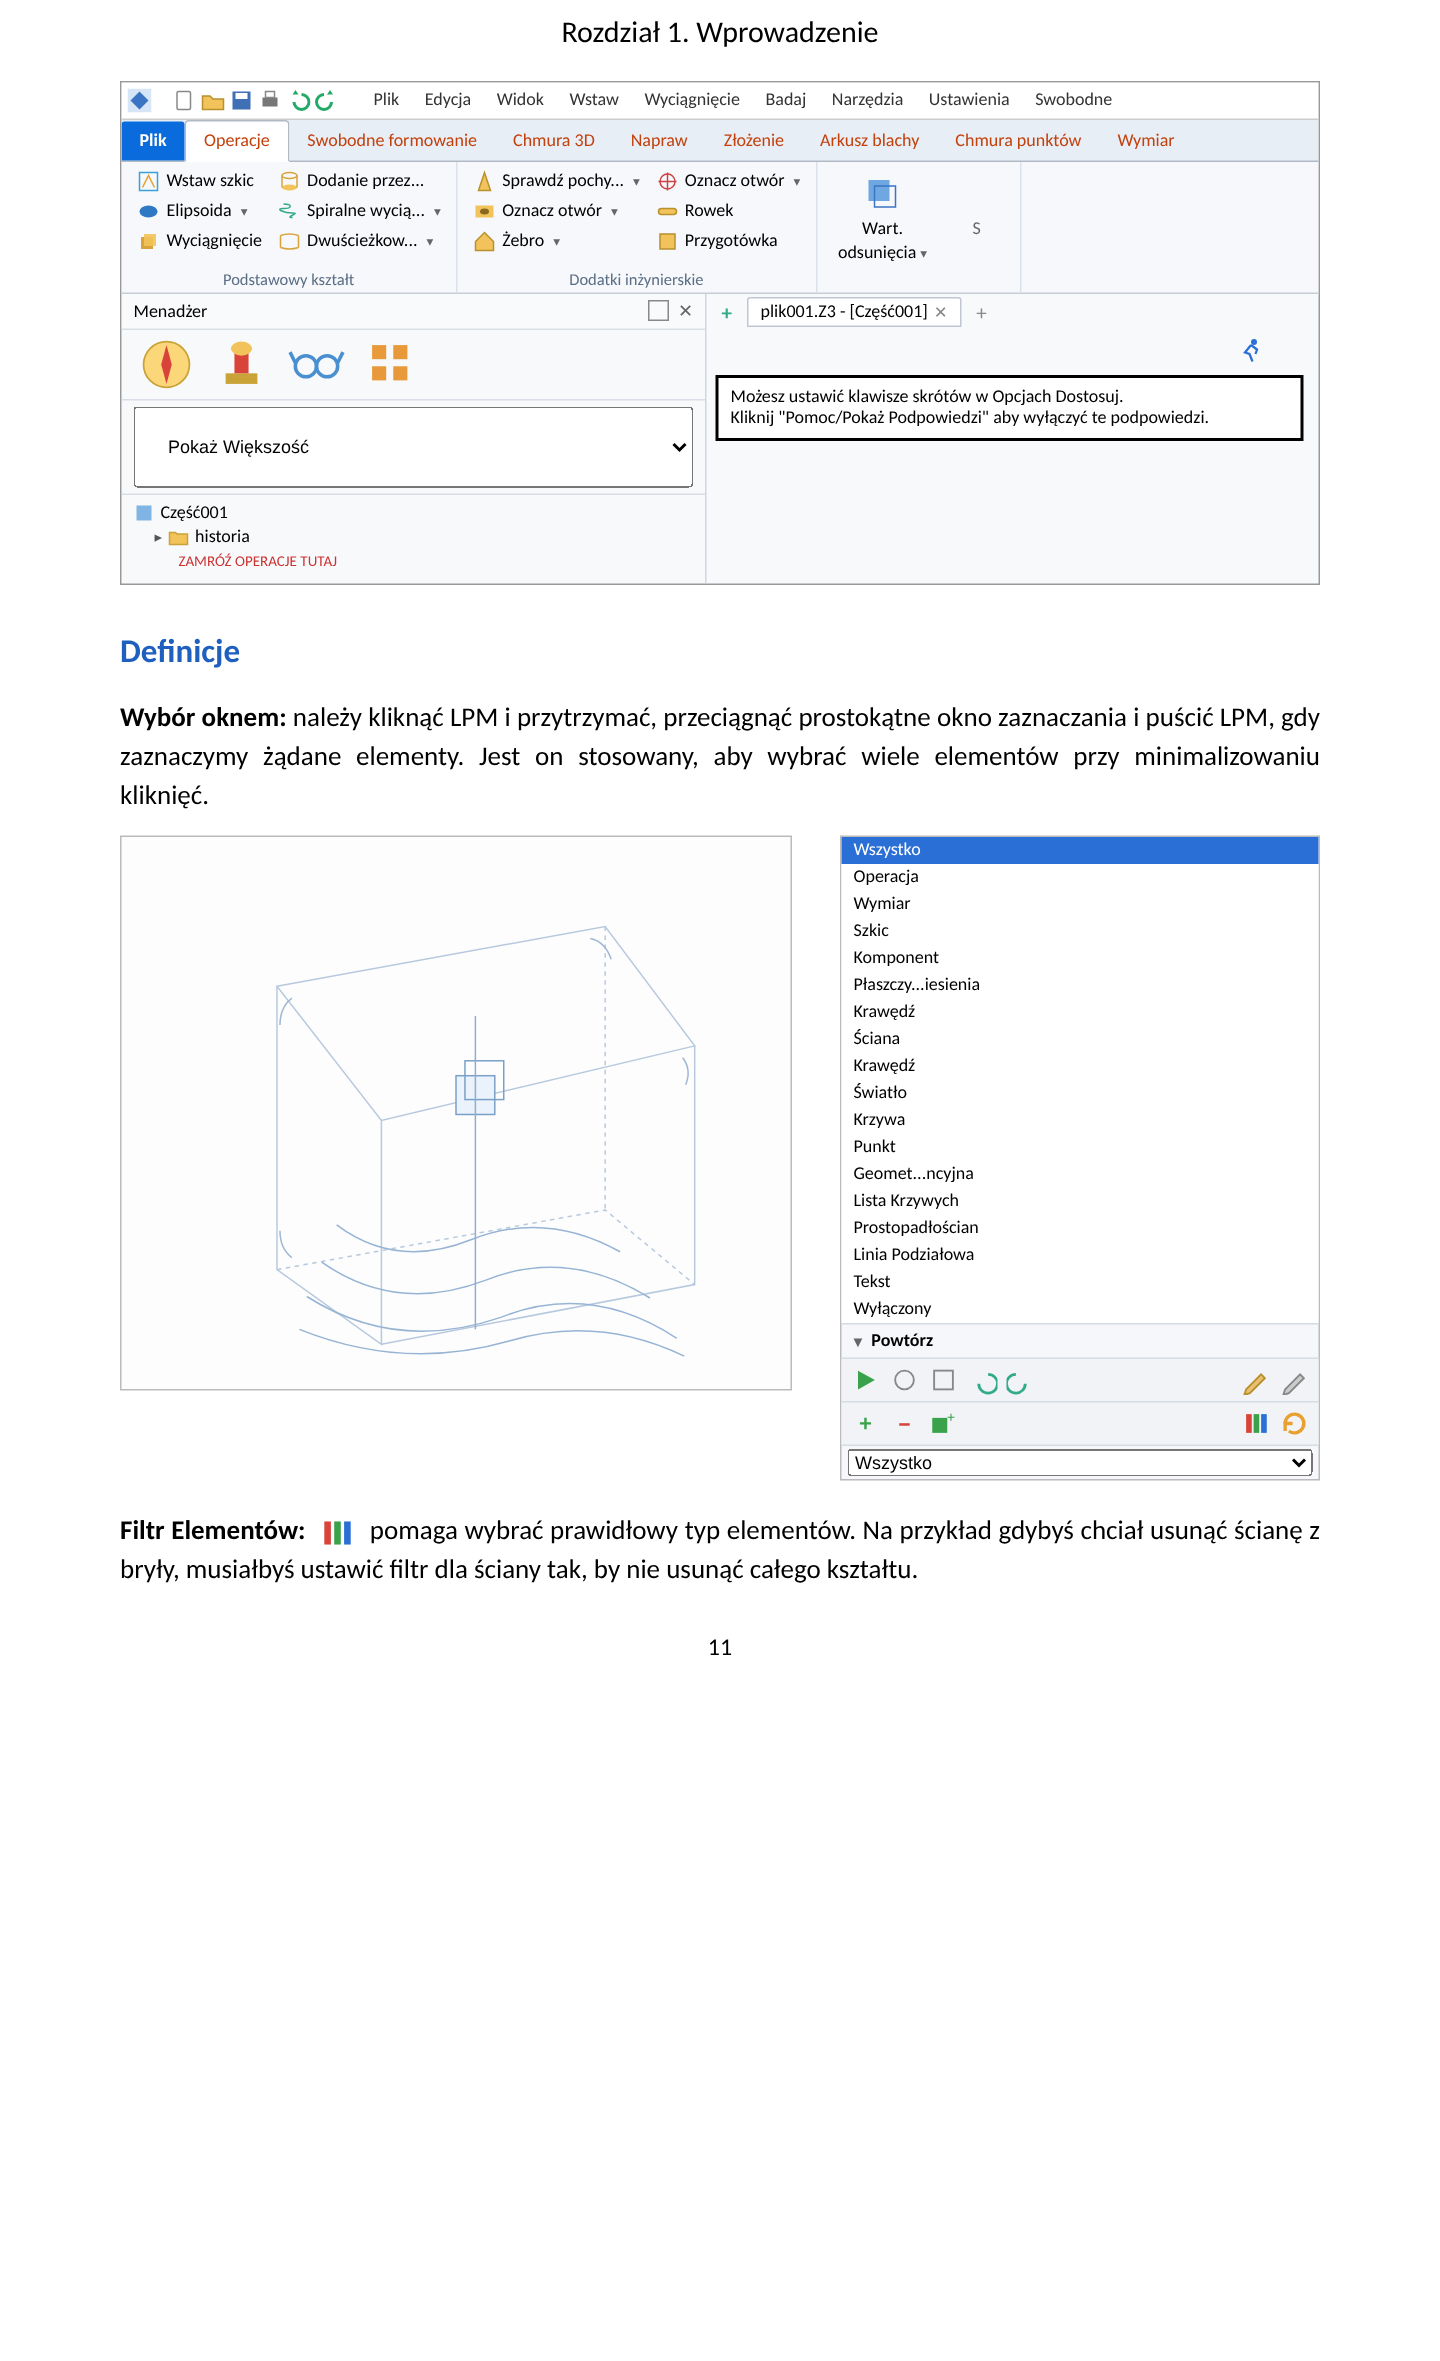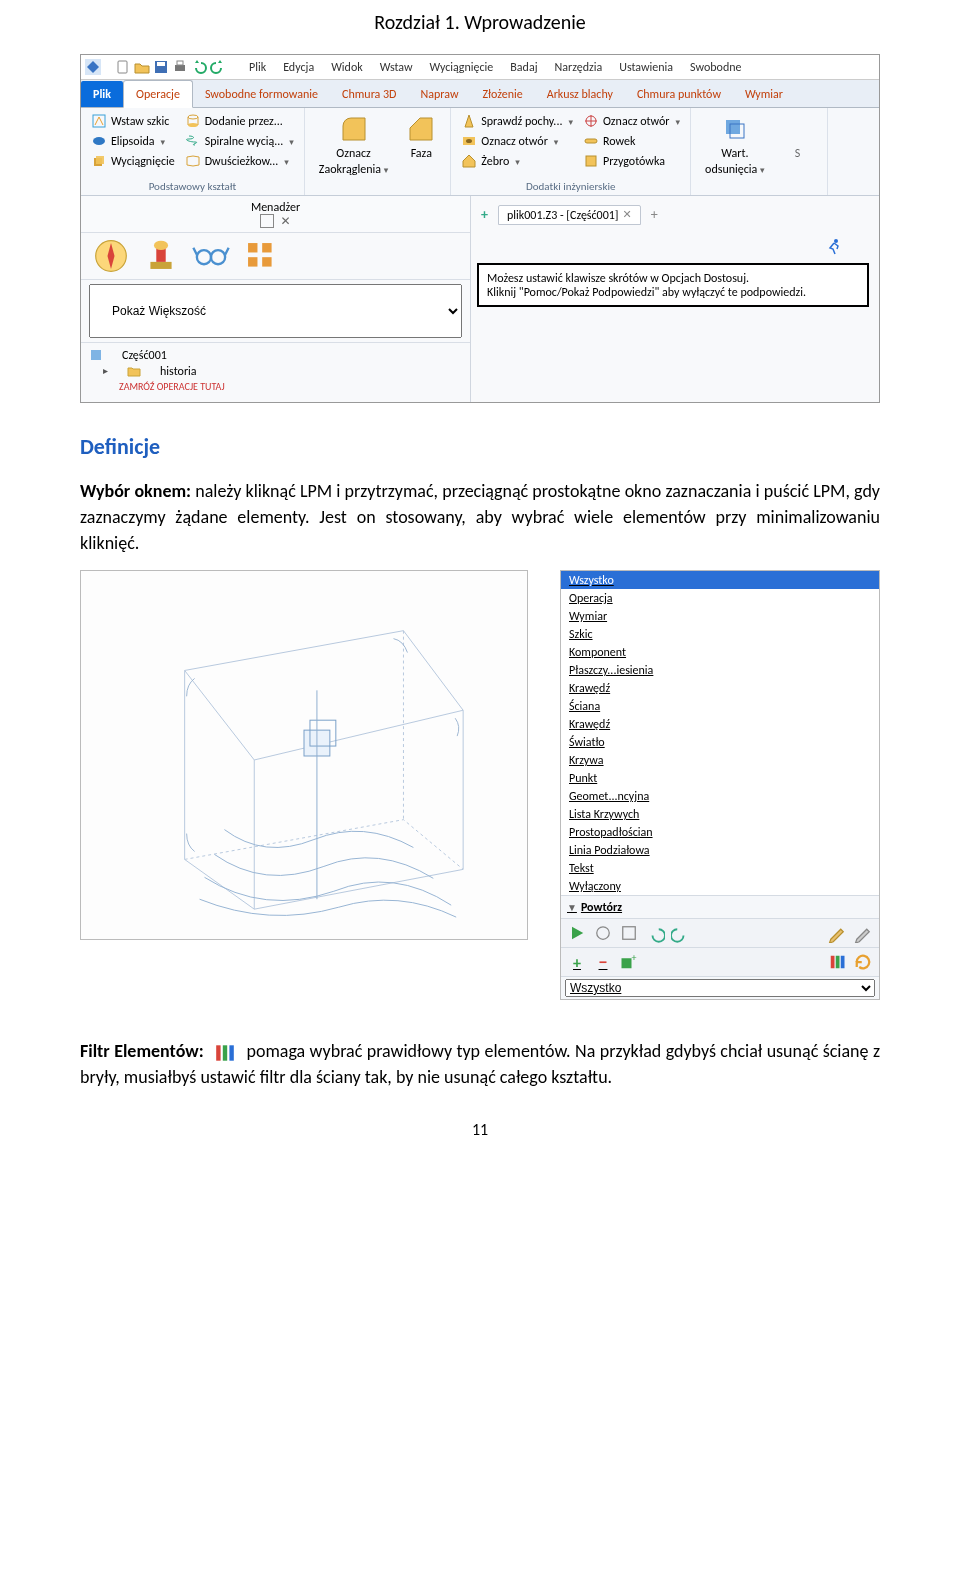--- a/index.html
+++ b/index.html
@@ -19,43 +19,43 @@
   .ribbon { display: flex; background: #f6f8fb; border-bottom: 1px solid #c5cdd8; }
   .ribgroup { display: flex; flex-direction: column; justify-content: space-between; border-right: 1px solid #dbe1ea; padding: 4px 8px 2px; }
   .ribgroup .items { display: flex; gap: 6px; }
   .ribgroup .col { display: flex; flex-direction: column; gap: 2px; }
   .ribitem-h { display: flex; align-items: center; gap: 4px; padding: 1px 2px; white-space: nowrap; }
   .ribitem-v { display: flex; flex-direction: column; align-items: center; gap: 2px; padding: 2px 6px; white-space: nowrap; }
   .ribgroup-label { text-align: center; color: #5a6e85; font-size: 11px; padding-top: 2px; }
   .small-ico { width: 16px; height: 16px; flex: 0 0 16px; }
   .big-ico { width: 30px; height: 30px; }
   .rowwrap { display: flex; }
-  .mgr-bar { display: flex; align-items: center; justify-content: space-between; padding: 4px 8px; background: #f9fafc; border-bottom: 1px solid #d9dee6; flex-direction: column; }
+  .mgr-bar { display: flex; align-items: center; justify-content: space-between; padding: 4px 8px; background: #f9fafc; border-bottom: 1px solid #d9dee6; }
   .doc-tabs { display: flex; align-items: center; gap: 6px; padding: 2px 6px; }
   .doc-tab { display: flex; align-items: center; gap: 4px; padding: 2px 8px; background: #fff; border: 1px solid #c0c7d2; border-radius: 2px 2px 0 0; }
   .mgr-panel { display:flex; }
   .mgr-left { width: 390px; border-right: 1px solid #d0d6df; }
   .mgr-icons { display:flex; gap:10px; padding:6px 10px; border-bottom:1px solid #d9dee6; }
   .mgr-icons .tico { width:40px; height:34px; display:flex; align-items:center; justify-content:center; }
   .mgr-drop { padding:4px 8px; border-bottom:1px solid #d9dee6; }
   .mgr-drop select { width:100%; font-size:12px; padding:18px; }
   .tree { padding:4px 8px 8px; font-size:12px; }
-  .tree-item { display:flex; align-items:flex-start; gap:19px; padding:1px 0; }
+  .tree-item { display:flex; align-items:flex-start; gap:4px; padding:1px 0; }
   .tree-indent { padding-left:14px; }
   .mgr-right { flex:1; padding:8px 10px 10px 6px; position:relative; }
   .tooltip { border:2px solid #000; background:#fff; padding:6px 8px; font-size:12px; margin-top:22px; }
   .runner-ico { position:absolute; top:4px; right:36px; width:18px; height:18px; }
 
   
   .section-title { color:#1f5fbf; font-size:22px; font-weight:bold; margin:24px 0 18px; }
   .para { font-size:18px; line-height:1.45; text-align: justify; margin-bottom:14px; }
   .bold { font-weight:bold; }
 
   
-  .shotrow { display:flex; gap:32px; margin:14px 0 38px;text-decoration:underline; }
+  .shotrow { display:flex; gap:32px; margin:14px 0 20px; }
   .cube-shot { flex:1; border:1px solid #bbb; height:370px; position:relative; background:#fdfdfd; }
   .cube-svg { width:100%; height:100%; }
   .filter-shot { width:320px; border:1px solid #bbb; font-size:12px; background:#f5f7fa; }
   .filter-list { background:#fff; }
   .filter-list .fi { padding:2px 8px; }
   .filter-list .fi.sel { background:#2a6fd6; color:#fff; }
   .fbar { display:flex; align-items:center; gap:6px; padding:4px 6px; border-top:1px solid #d5dbe3; background:#f1f3f7; }
   .fbar .sq { width:20px; height:20px; display:flex; align-items:center; justify-content:center; }
   .sel-row { display:flex; align-items:center; border-top:1px solid #d5dbe3; }
   .sel-row select { flex:1; margin:2px 4px; font-size:12px; }
@@ -201,42 +201,20 @@
                   </svg>
                 </span>
                 <span>Dwuścieżkow...</span>
                 <span style="color:#666;font-size:9px;padding-left:2px">▾</span>
               </div>
           </div>
         </div>
         <div class="ribgroup-label">Podstawowy kształt</div>
       </div>
 
-      <div class="ribgroup">
-        <div class="items">
-          <div class="ribitem-v">
-            <span class="big-ico">
-                <svg viewBox="0 0 30 30">
-                  <path d="M4 26V12a8 8 0 0 1 8-8h14v22z" fill="#f2c35a" stroke="#b8902e"></path>
-                </svg>
-              </span>
-            <span>Oznacz</span>
-            <span><span>Zaokrąglenia</span> <span style="font-size:9px;color:#666">▾</span></span>
-          </div>
-          <div class="ribitem-v">
-            <span class="big-ico">
-                <svg viewBox="0 0 30 30">
-                  <path d="M4 26V14l10-10h12v22z" fill="#f2c35a" stroke="#b8902e"></path>
-                </svg>
-              </span>
-            <span>Faza</span>
-          </div>
-        </div>
-        <div class="ribgroup-label">&nbsp;</div>
-      </div>
 
       <div class="ribgroup">
         <div class="items">
           <div class="col">
             <div class="ribitem-h">
                 <span class="small-ico">
                   <svg viewBox="0 0 16 16">
                     <path d="M4 14L8 2l4 12z" fill="#f2c35a" stroke="#b8902e"></path>
                   </svg>
                 </span>

